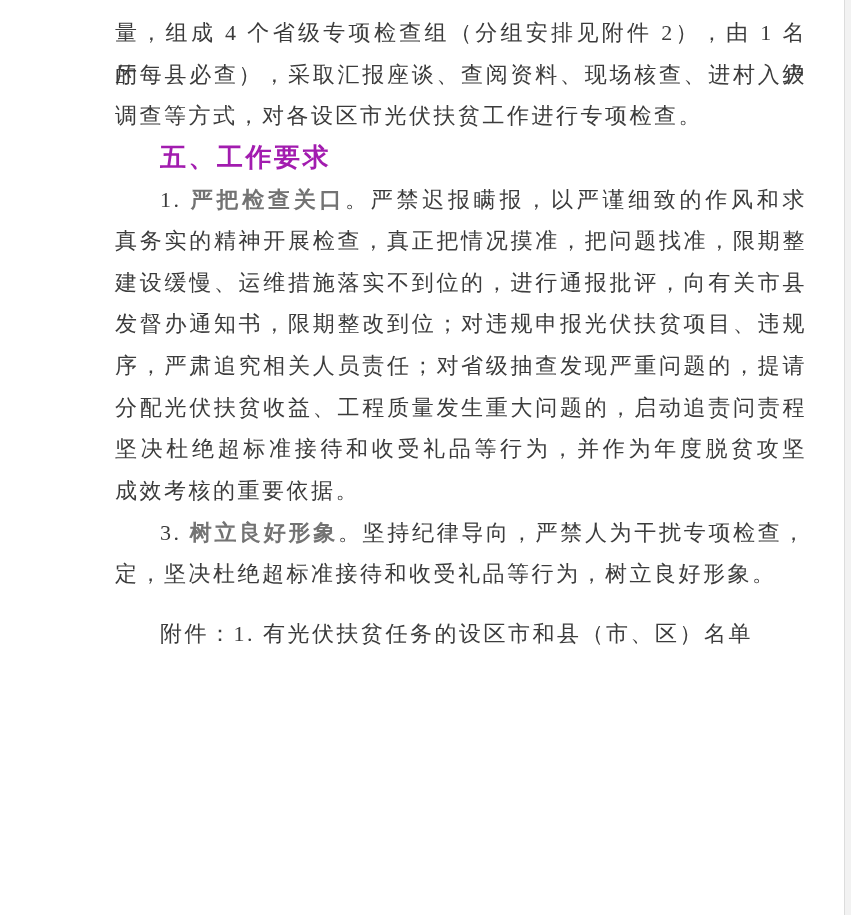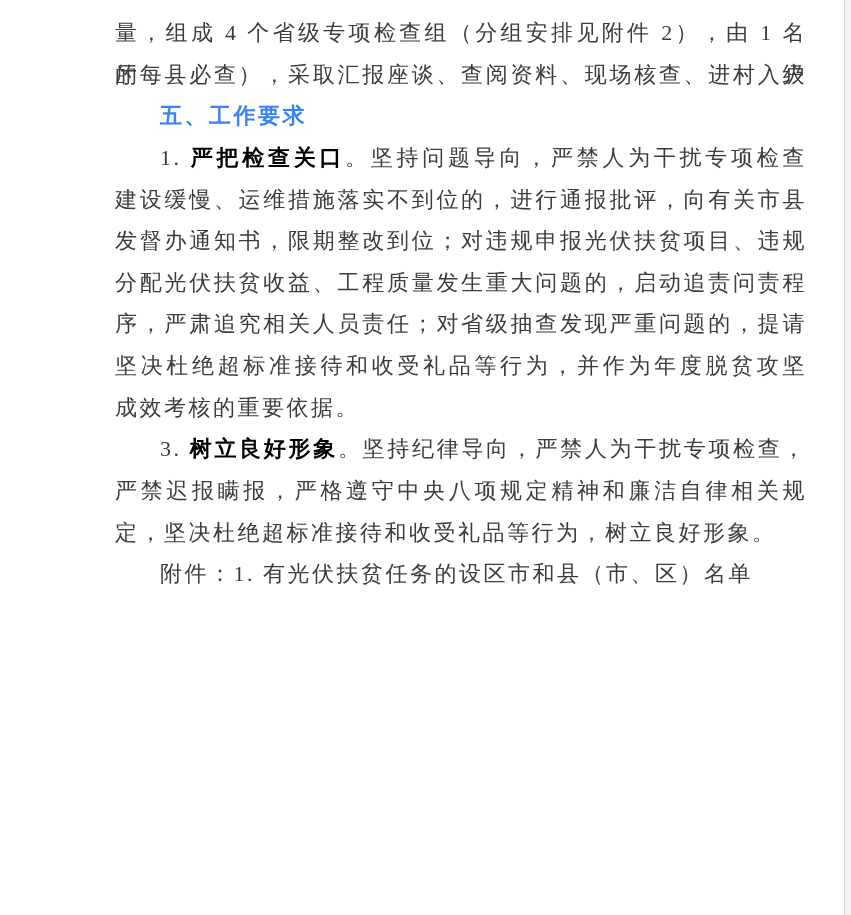--- a/index.html
+++ b/index.html
@@ -46,57 +46,59 @@
     white-space: normal;
     text-align: justify;
     text-align-last: justify;
   }
   .ln.indent {
     text-indent: 45px;
   }
   .ln.heading {
     font-family: "Liberation Sans", "DejaVu Sans", sans-serif;
     font-weight: 700;
-    color: #3b82f6;
-    font-size: 22px;
+    color: #a21caf;
+    font-size: 26px;
   }
   .ln.attach1 {
+    margin-top: 18px;
     text-indent: 45px;
   }
   .ln.attach2 {
     text-indent: 112px;
   }
   .em {
     font-weight: 600;
-    color: #000000;
+    color: #737373;
   }
 </style>
 </head>
 <body>
 
 <div class="page">
 
   <div class="text-block">
 
     <div class="ln full"><span>量，组成 4 个省级专项检查组（分组安排见附件 2），由 1 名厅级</span></div>
     <div class="ln full"><span>的每县必查），采取汇报座谈、查阅资料、现场核查、进村入户</span></div>
+    <div class="ln"><span>调查等方式，对各设区市光伏扶贫工作进行专项检查。</span></div>
 
     <div class="ln heading indent"><span>五、工作要求</span></div>
 
-    <div class="ln full indent"><span>1. </span><span class="em">严把检查关口</span><span>。坚持问题导向，严禁人为干扰专项检查</span></div>
+    <div class="ln full indent"><span>1. </span><span class="em">严把检查关口</span><span>。严禁迟报瞒报，以严谨细致的作风和求</span></div>
+    <div class="ln full"><span>真务实的精神开展检查，真正把情况摸准，把问题找准，限期整</span></div>
 
     <div class="ln full"><span>建设缓慢、运维措施落实不到位的，进行通报批评，向有关市县</span></div>
     <div class="ln full"><span>发督办通知书，限期整改到位；对违规申报光伏扶贫项目、违规</span></div>
+    <div class="ln full"><span>序，严肃追究相关人员责任；对省级抽查发现严重问题的，提请</span></div>
     <div class="ln full"><span>分配光伏扶贫收益、工程质量发生重大问题的，启动追责问责程</span></div>
-    <div class="ln full"><span>序，严肃追究相关人员责任；对省级抽查发现严重问题的，提请</span></div>
     <div class="ln full"><span>坚决杜绝超标准接待和收受礼品等行为，并作为年度脱贫攻坚</span></div>
     <div class="ln"><span>成效考核的重要依据。</span></div>
 
     <div class="ln full indent"><span>3. </span><span class="em">树立良好形象</span><span>。坚持纪律导向，严禁人为干扰专项检查，</span></div>
-    <div class="ln full"><span>严禁迟报瞒报，严格遵守中央八项规定精神和廉洁自律相关规</span></div>
     <div class="ln"><span>定，坚决杜绝超标准接待和收受礼品等行为，树立良好形象。</span></div>
 
     <div class="ln attach1"><span>附件：1. 有光伏扶贫任务的设区市和县（市、区）名单</span></div>
 
   </div>
 
   <div class="page-right-edge"></div>
 </div>
 
 </body></html>

